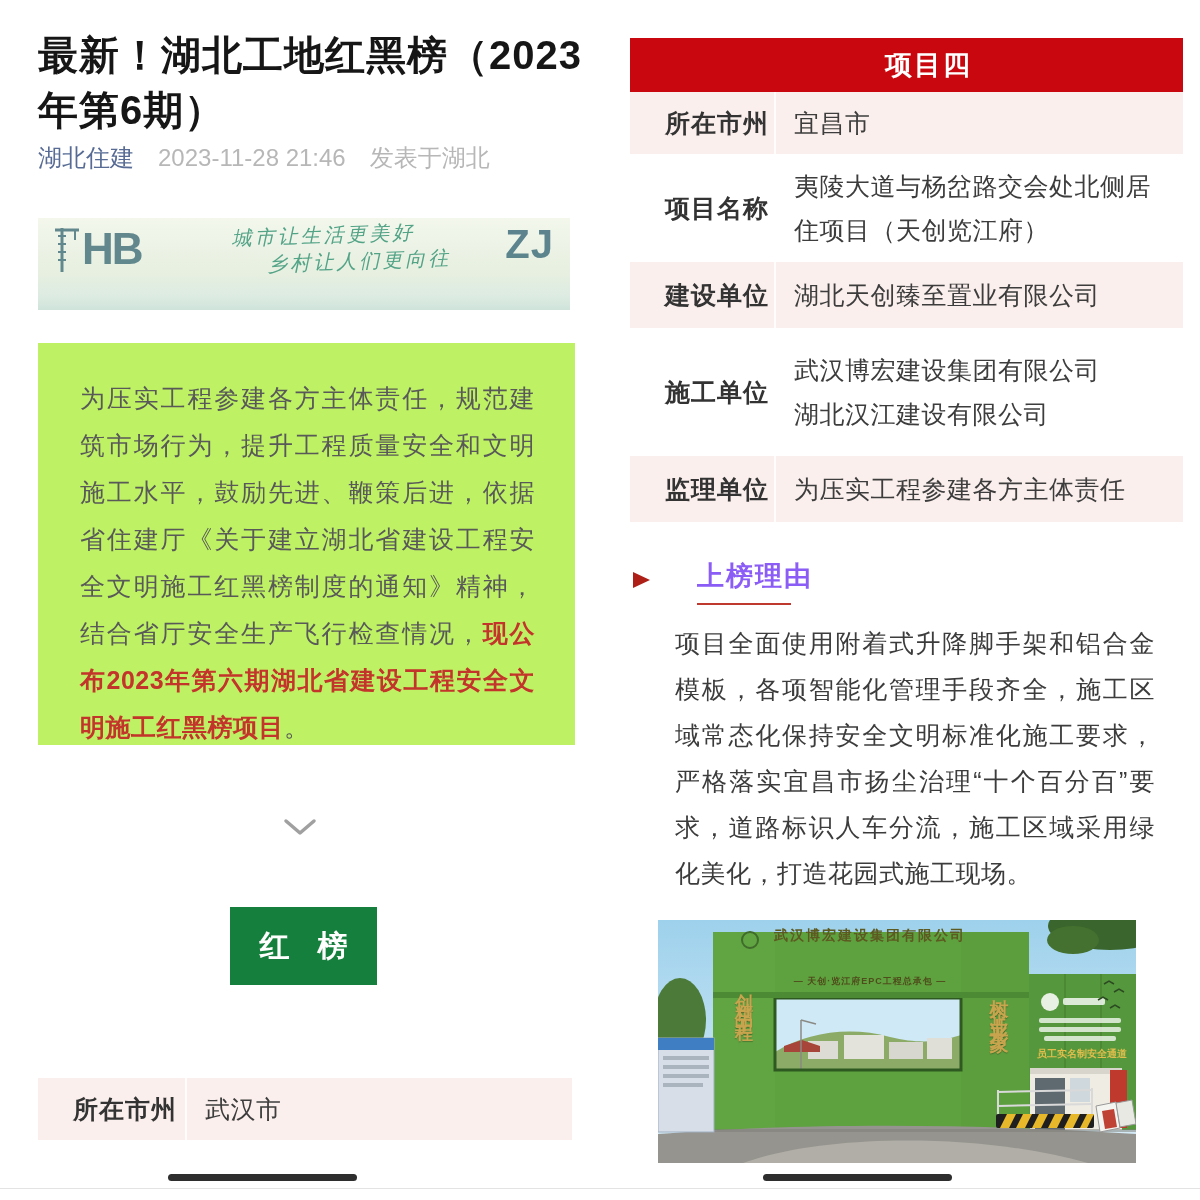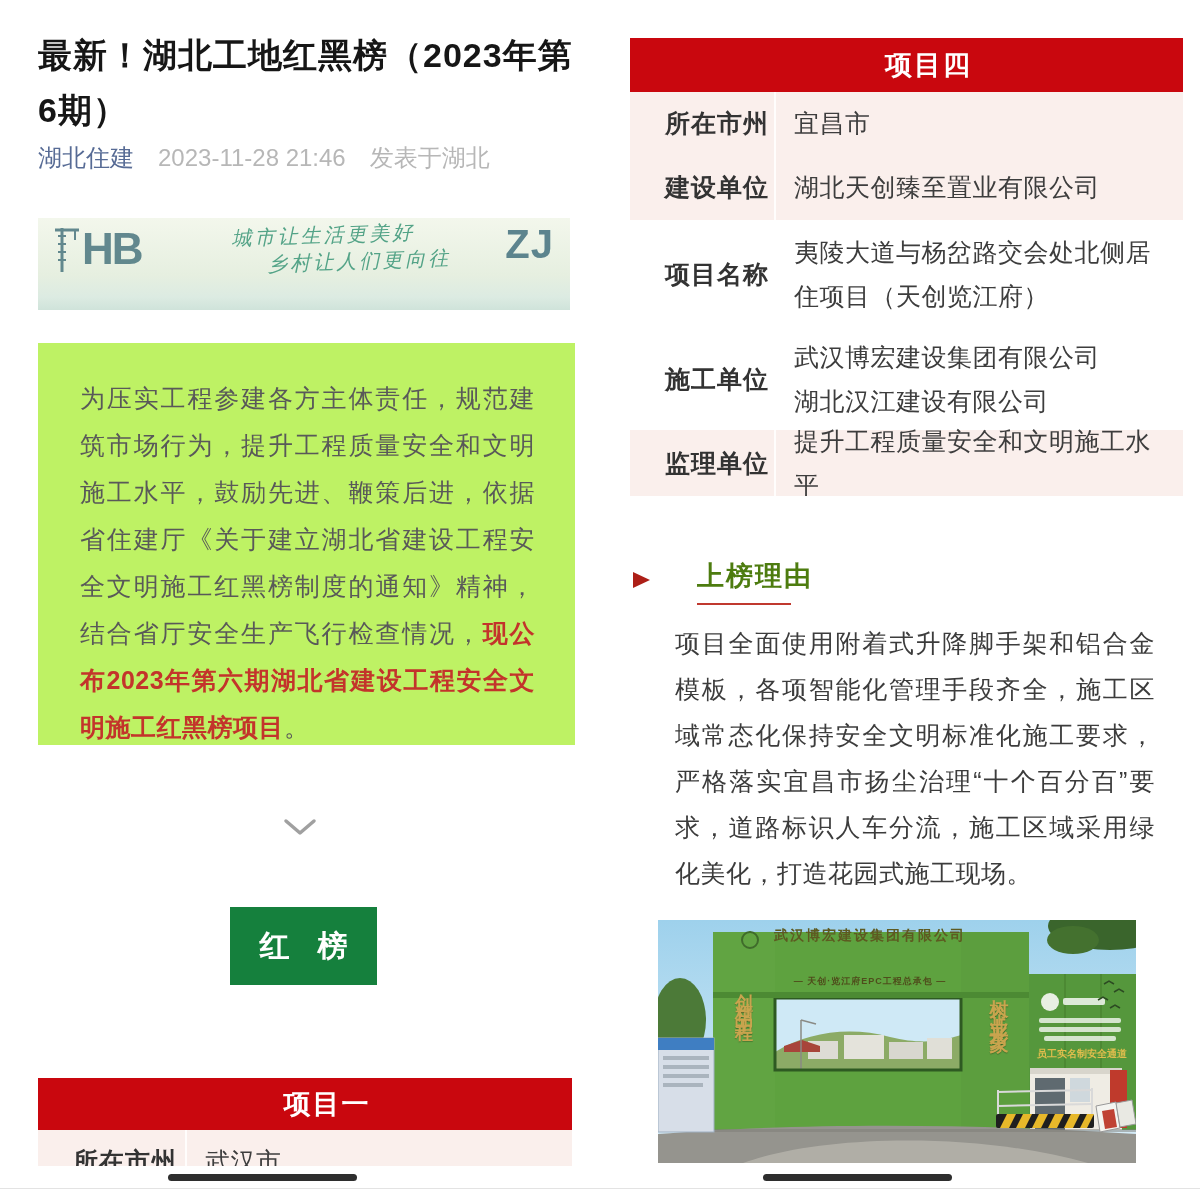--- a/index.html
+++ b/index.html
@@ -6,21 +6,21 @@
   html,body { width:1200px; height:1200px; }
   body {
     position:relative; background:#ffffff; overflow:hidden;
     font-family:"Liberation Sans", sans-serif;
   }
   .abs { position:absolute; }
 
   
   .article-title {
     left:38px; top:28px; width:548px;
-    font-size:34px; line-height:55px; font-weight:700;
+    font-size:40px; line-height:55px; font-weight:700;
     color:#161616; letter-spacing:1px;
   }
   .meta { left:38px; top:142px; display:flex; gap:24px; font-size:24px; align-items:baseline; }
   .author { color:#576b95;text-align:center; }
   .meta-gray { color:#b7b7b7; }
 
   .banner {
     left:38px; top:218px; width:532px; height:92px;
     background:linear-gradient(180deg,#f3f7ec 0%,#e6efe0 62%,#dcebe2 86%,#cfe3da 100%);
     display:flex; align-items:flex-start; padding:4px 16px; overflow:hidden;
@@ -66,28 +66,28 @@
     flex:1; font-size:25px; color:#3d3d3d; line-height:44px;
     display:flex; align-items:center; padding:8px 12px 8px 18px;
     white-space:pre-line; letter-spacing:.5px;
   }
   #table1 { left:38px; top:1078px; width:534px; height:88px; }
   #table1 .pt-header { height:52px; }
   #table1 .pt-row { height:62px; }
   #table4 { left:630px; top:38px; width:553px; }
   #table4 .pt-header { height:54px; }
   #table4 .pt-label { width:137px; }
-  .h62 { height:62px; } .h108 { height:108px; } .h66 { height:66px; } .h102 { height:102px; }
+  .h62 { height:62px; } .h108 { height:108px; } .h66 { height:66px; } .h102 { height:128px; }
 
   
   .reason-arrow {
     left:633px; top:572px; width:0; height:0;
     border-left:17px solid #ad1f17; border-top:8px solid transparent; border-bottom:8px solid transparent;
   }
-  .reason-title { left:697px; top:558px; font-size:27px; font-weight:700; color:#4d7c0f; letter-spacing:2px; }
+  .reason-title { left:697px; top:558px; font-size:27px; font-weight:700; color:#8b5cf6; letter-spacing:2px; }
   .reason-underline { left:697px; top:603px; width:94px; height:2px; background:#c0392f; }
   .reason-body {
     left:675px; top:620px; width:480px; font-size:25px; line-height:46px;
     color:#3c3c3c; text-align:justify; letter-spacing:.5px;
   }
 
   
   .photo { left:658px; top:920px; width:478px; height:243px; overflow:hidden; background:#bfe0f2; }
   .photo svg { position:absolute; left:0; top:0; }
   .ph-arch-title { position:absolute; left:62px; top:7px; width:300px; text-align:center;
@@ -145,51 +145,50 @@
   <p class="intro-text"><span>为压实工程参建各方主体责任，规范建筑市场行为，提升工程质量安全和文明施工水平，鼓励先进、鞭策后进，依据省住建厅《关于建立湖北省建设工程安全文明施工红黑榜制度的通知》精神，结合省厅安全生产飞行检查情况，</span><span class="intro-highlight">现公布2023年第六期湖北省建设工程安全文明施工红黑榜项目</span><span>。</span></p>
 </div>
 
 <svg class="abs chevron" viewBox="0 0 34 20">
   <polyline points="3,3 17,15 31,3" fill="none" stroke="#a0a0a0" stroke-width="3.5" stroke-linecap="round" stroke-linejoin="round"></polyline>
 </svg>
 
 <div class="abs red-btn">红榜</div>
 
 <div id="table1" class="project-table">
-  <div class="pt-header">项目一</div>
   <div class="pt-row pink">
     <div class="pt-label">所在市州</div>
     <div class="pt-value">武汉市</div>
   </div>
 </div>
 
 <div id="home-bar-left" class="abs home-bar"></div>
 
 <div id="table4" class="project-table">
   <div class="pt-header">项目四</div>
   <div class="pt-row pink h62">
     <div class="pt-label">所在市州</div>
     <div class="pt-value">宜昌市</div>
   </div>
+  <div class="pt-row white h108">
+    <div class="pt-label">项目名称</div>
+    <div class="pt-value">夷陵大道与杨岔路交会处北侧居住项目（天创览江府）</div>
+  </div>
   <div class="pt-row pink h66">
     <div class="pt-label">建设单位</div>
     <div class="pt-value">湖北天创臻至置业有限公司</div>
-  </div>
-  <div class="pt-row white h108">
-    <div class="pt-label">项目名称</div>
-    <div class="pt-value">夷陵大道与杨岔路交会处北侧居住项目（天创览江府）</div>
   </div>
   <div class="pt-row white h102">
     <div class="pt-label">施工单位</div>
     <div class="pt-value">武汉博宏建设集团有限公司
 湖北汉江建设有限公司</div>
   </div>
   <div class="pt-row pink h66">
     <div class="pt-label">监理单位</div>
-    <div class="pt-value">提升工程质量安全和文明施工水平</div>
+    <div class="pt-value">为压实工程参建各方主体责任</div>
   </div>
 </div>
 
 <div class="abs reason-arrow"></div>
 <div class="abs reason-title">上榜理由</div>
 <div class="abs reason-underline"></div>
 <p class="abs reason-body">项目全面使用附着式升降脚手架和铝合金模板，各项智能化管理手段齐全，施工区域常态化保持安全文明标准化施工要求，严格落实宜昌市扬尘治理“十个百分百”要求，道路标识人车分流，施工区域采用绿化美化，打造花园式施工现场。</p>
 
 <div class="abs photo">
   <svg width="478" height="243" viewBox="0 0 478 243">

